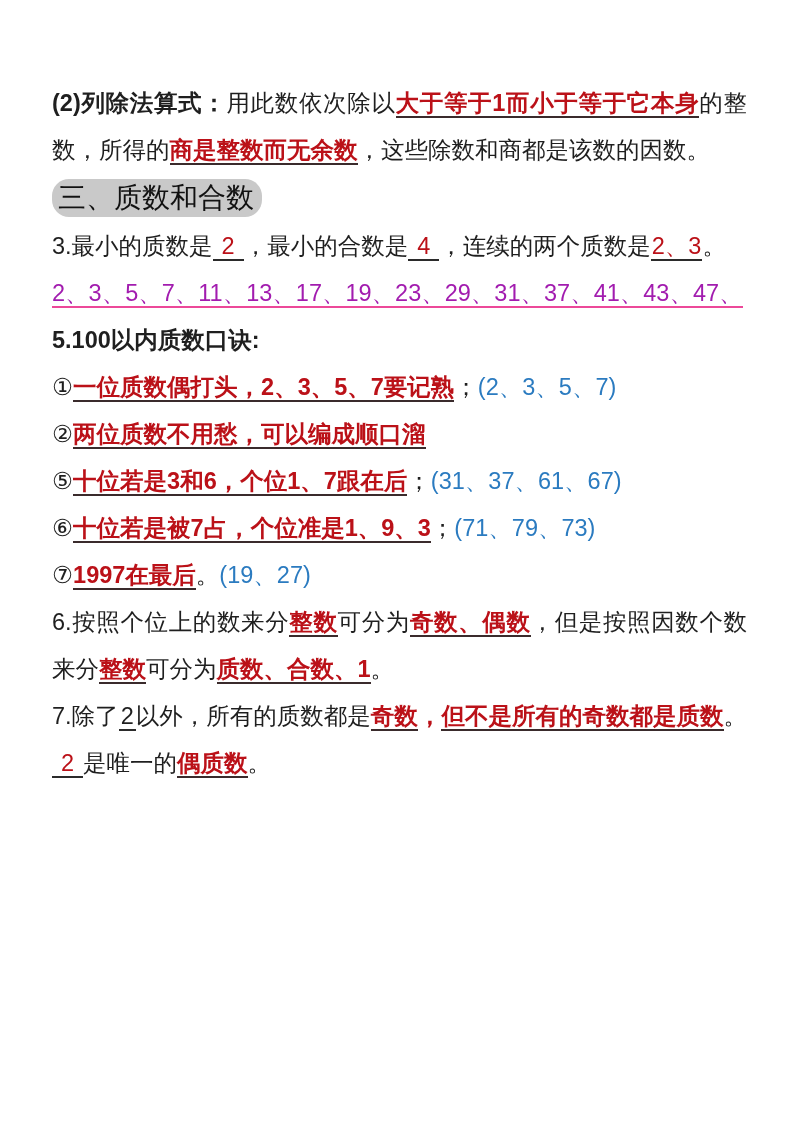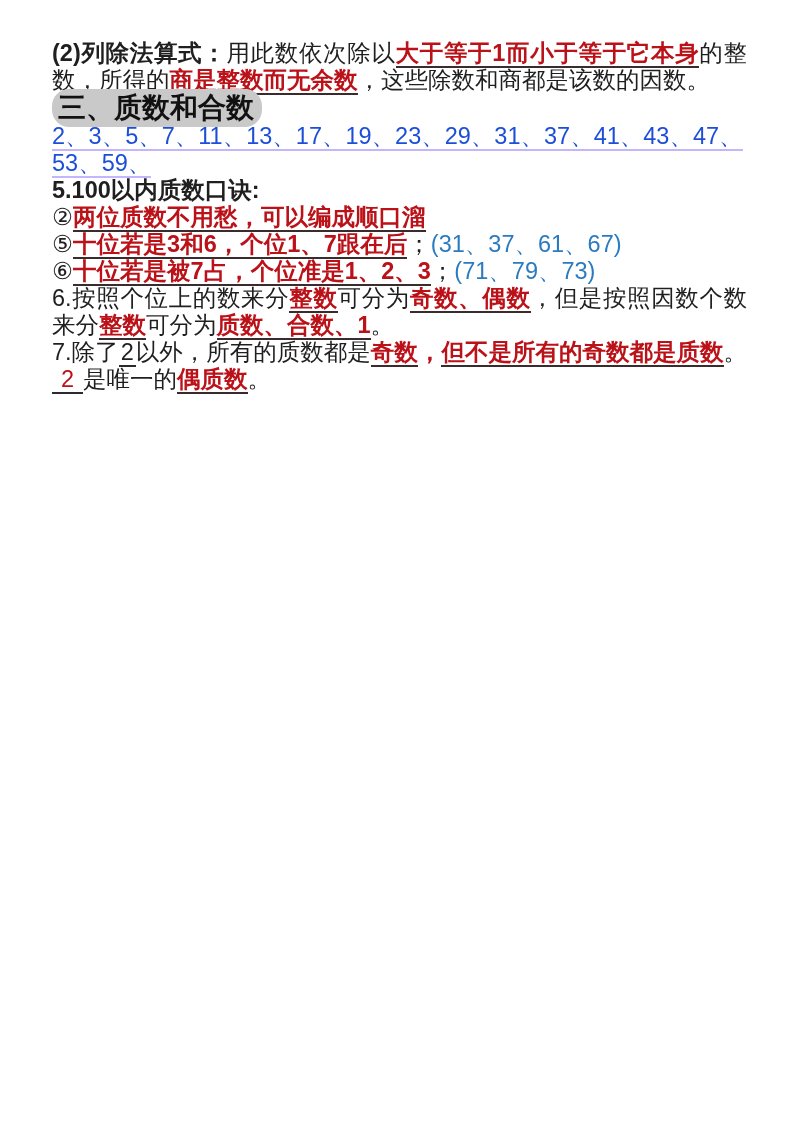--- a/index.html
+++ b/index.html
@@ -8,76 +8,78 @@
     background: #ffffff;
   }
   body {
     width: 793px;
     height: 1122px;
     overflow: hidden;
     font-family: "Liberation Sans", "DejaVu Sans", sans-serif;
     color: #1f1f1f;
   }
   .doc {
-    padding: 40px 46px 0 52px;
+    padding: 80px 46px 0 52px;
     font-size: 23.5px;
-    line-height: 27px;
+    line-height: 47px;
   }
   p.para {
     margin: 0;
     text-align: justify;
     word-break: break-all;
   }
   
   .run-black { color: #1f1f1f; }
   .run-black-bold { color: #1f1f1f; font-weight: 700; }
   .run-red-bold-underline {
     color: #bb1118; font-weight: 700;
     border-bottom: 2px solid #3a2b2c;
   }
   .run-red-bold { color: #bb1118; font-weight: 700; }
   .run-red-underline {
-    color: #1d4ed8;
-    border-bottom: 2px solid #c4b5fd;
+    color: #a21caf;
+    border-bottom: 2px solid #ec4899;
   }
   .run-blank {
     color: #bb1118;
     border-bottom: 2px solid #2b2b2b;
     padding: 0 9px;
   }
   .run-answer {
     color: #bb1118;
     border-bottom: 2px solid #2b2b2b;
     padding: 0 1px;
   }
   .run-black-underline {
     color: #1f1f1f;
     border-bottom: 2px solid #2b2b2b;
     padding: 0 2px;
   }
   .run-blue { color: #2b7bc0; }
   .run-blue-heading { color: #1a6fc4; font-weight: 700; }
   .run-section-highlight {
     color: #111111;
-    font-weight: 700;
+    font-weight: 400;
     background: #c9c9c9;
     font-size: 28px;
     padding: 3px 8px 4px 6px;
     border-radius: 17px;
   }
 </style>
 </head>
 <body>
 
 <div class="doc">
   <div>
       <p class="para"><span class="run-black-bold">(2)列除法算式：</span><span class="run-black">用此数依次除以</span><span class="run-red-bold-underline">大于等于1而小于等于它本身</span><span class="run-black">的整数，所得的</span><span class="run-red-bold-underline">商是整数而无余数</span><span class="run-black">，这些除数和商都是该数的因数。</span></p>
       <p class="para"><span class="run-section-highlight">三、质数和合数</span></p>
+      <p class="para"><span class="run-black">3.最小的质数是</span><span class="run-blank">2</span><span class="run-black">，最小的合数是</span><span class="run-blank">4</span><span class="run-black">，连续的两个质数是</span><span class="run-answer">2、3</span><span class="run-black">。</span></p>
       <p class="para"><span class="run-red-underline">2、3、5、7、11、13、17、19、23、29、31、37、41、43、47、</span></p>
-      <p class="para"><span class="run-red-underline">53、59、</span></p>
       <p class="para"><span class="run-black-bold">5.100以内质数口诀:</span></p>
+      <p class="para"><span class="run-black">①</span><span class="run-red-bold-underline">一位质数偶打头，2、3、5、7要记熟</span><span class="run-black">；</span><span class="run-blue">(2、3、5、7)</span></p>
       <p class="para"><span class="run-black">②</span><span class="run-red-bold-underline">两位质数不用愁，可以编成顺口溜</span></p>
       <p class="para"><span class="run-black">⑤</span><span class="run-red-bold-underline">十位若是3和6，个位1、7跟在后</span><span class="run-black">；</span><span class="run-blue">(31、37、61、67)</span></p>
-      <p class="para"><span class="run-black">⑥</span><span class="run-red-bold-underline">十位若是被7占，个位准是1、2、3</span><span class="run-black">；</span><span class="run-blue">(71、79、73)</span></p>
+      <p class="para"><span class="run-black">⑥</span><span class="run-red-bold-underline">十位若是被7占，个位准是1、9、3</span><span class="run-black">；</span><span class="run-blue">(71、79、73)</span></p>
+      <p class="para"><span class="run-black">⑦</span><span class="run-red-bold-underline">1997在最后</span><span class="run-black">。</span><span class="run-blue">(19、27)</span></p>
       <p class="para"><span class="run-black">6.按照个位上的数来分</span><span class="run-red-bold-underline">整数</span><span class="run-black">可分为</span><span class="run-red-bold-underline">奇数、偶数</span><span class="run-black">，但是按照因数个数来分</span><span class="run-red-bold-underline">整数</span><span class="run-black">可分为</span><span class="run-red-bold-underline">质数、合数、1</span><span class="run-black">。</span></p>
       <p class="para"><span class="run-black">7.除了</span><span class="run-black-underline">2</span><span class="run-black">以外，所有的质数都是</span><span class="run-red-bold-underline">奇数</span><span class="run-red-bold">，</span><span class="run-red-bold-underline">但不是所有的奇数都是质数</span><span class="run-black">。</span><span class="run-blank">2</span><span class="run-black">是唯一的</span><span class="run-red-bold-underline">偶质数</span><span class="run-black">。</span></p>
     </div>
 </div>
 
 </body></html>

